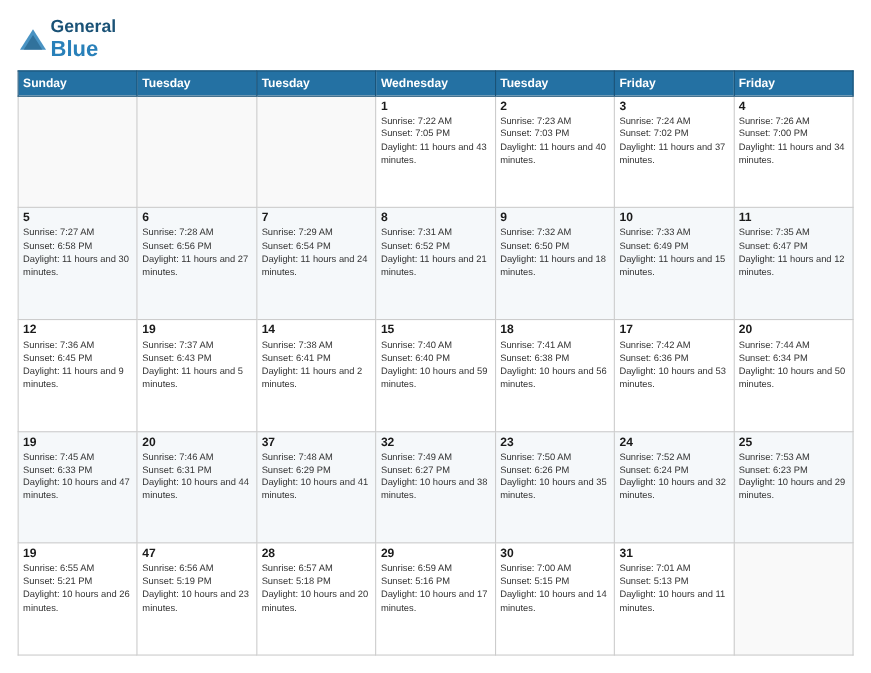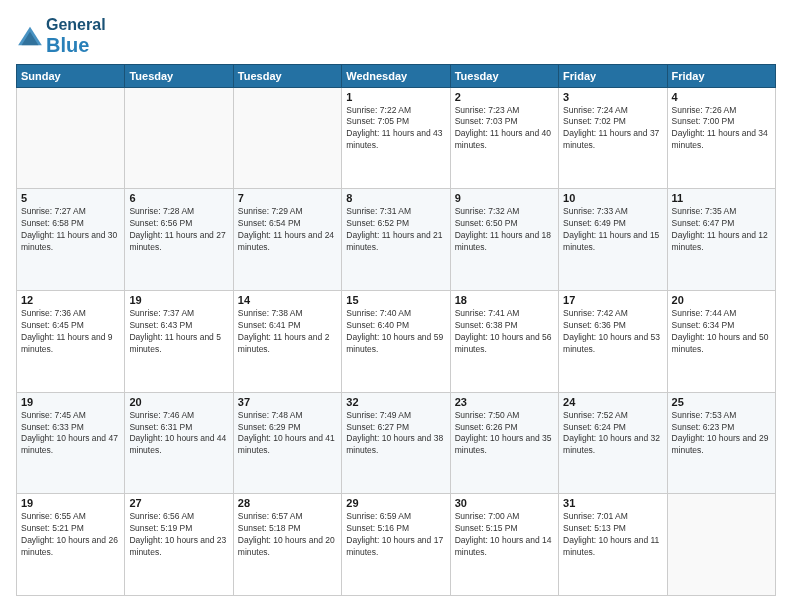--- a/index.html
+++ b/index.html
@@ -236,21 +236,21 @@
             <span class="day-number">25</span>
             <div class="day-info">Sunrise: 7:53 AM<br>Sunset: 6:23 PM<br>Daylight: 10 hours and 29 minutes.</div>
           </td>
         </tr>
         <tr>
           <td>
             <span class="day-number">19</span>
             <div class="day-info">Sunrise: 6:55 AM<br>Sunset: 5:21 PM<br>Daylight: 10 hours and 26 minutes.</div>
           </td>
           <td>
-            <span class="day-number">27</span>
+            <span class="day-number">47</span>
             <div class="day-info">Sunrise: 6:56 AM<br>Sunset: 5:19 PM<br>Daylight: 10 hours and 23 minutes.</div>
           </td>
           <td>
             <span class="day-number">28</span>
             <div class="day-info">Sunrise: 6:57 AM<br>Sunset: 5:18 PM<br>Daylight: 10 hours and 20 minutes.</div>
           </td>
           <td>
             <span class="day-number">29</span>
             <div class="day-info">Sunrise: 6:59 AM<br>Sunset: 5:16 PM<br>Daylight: 10 hours and 17 minutes.</div>
           </td>

